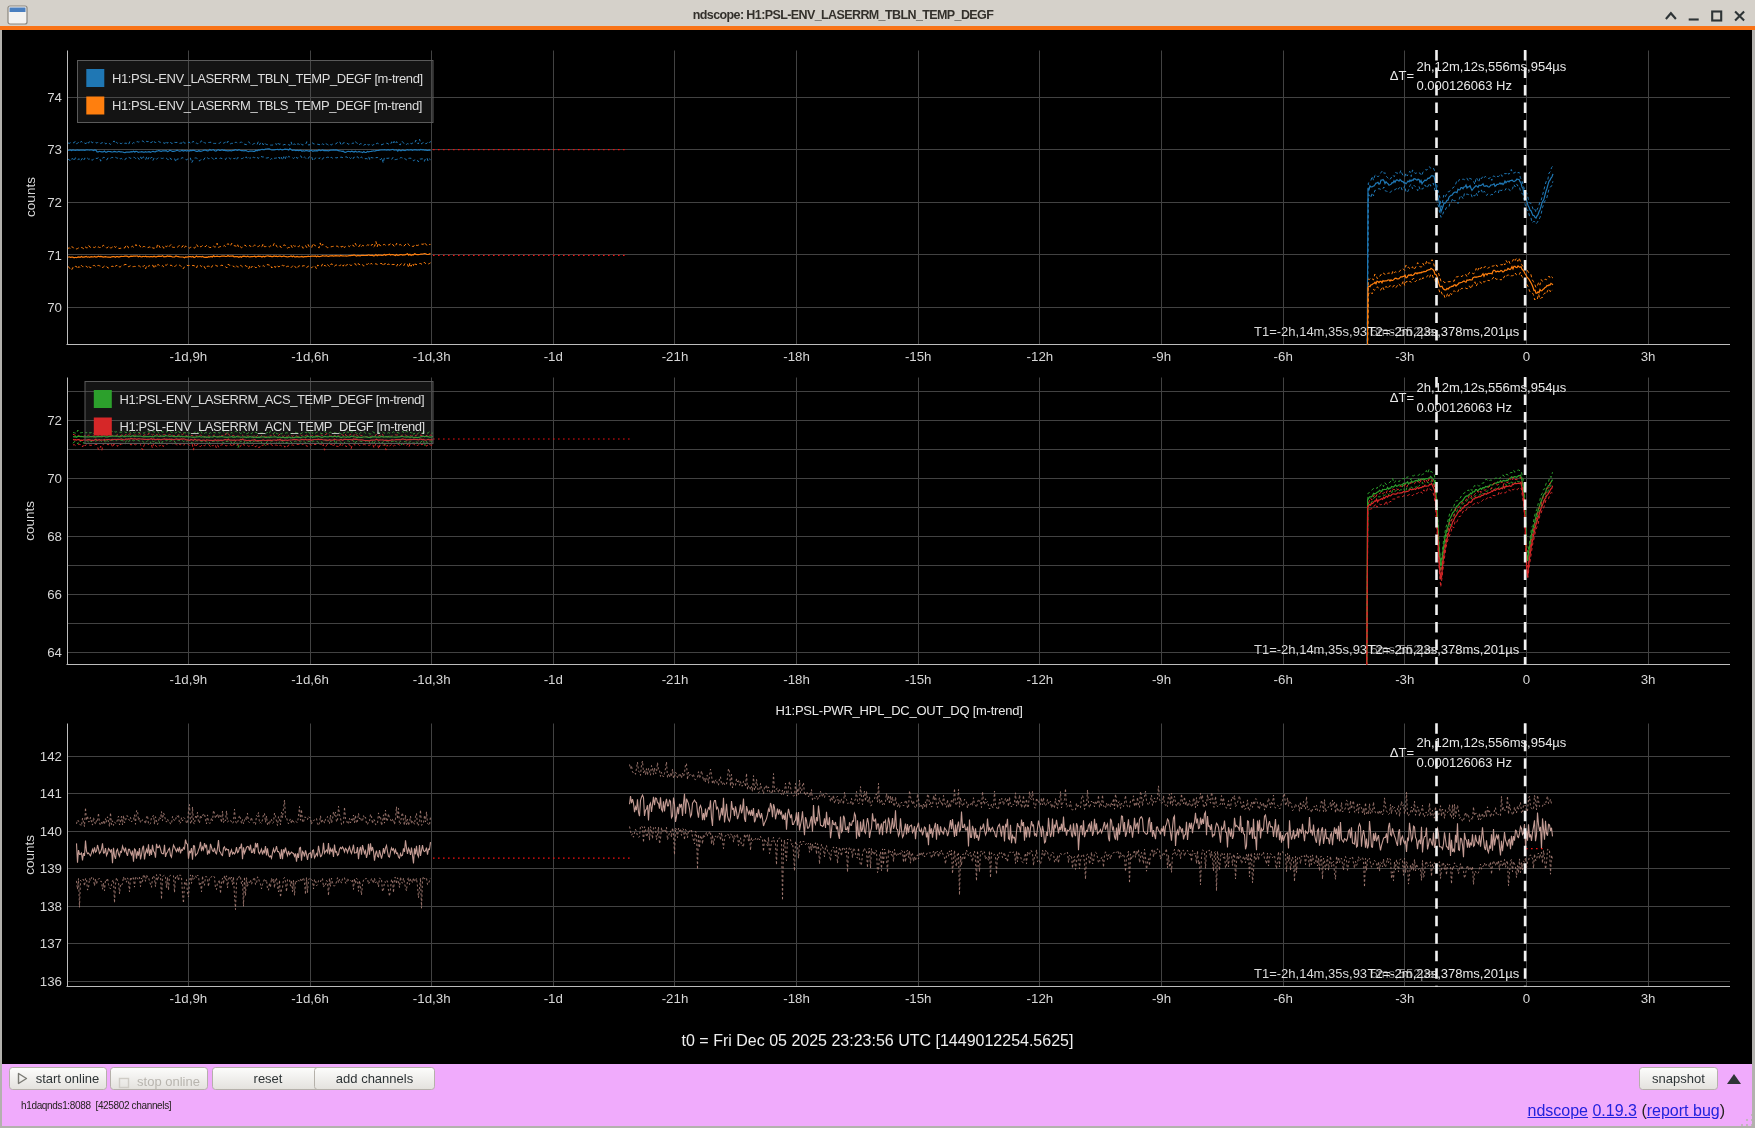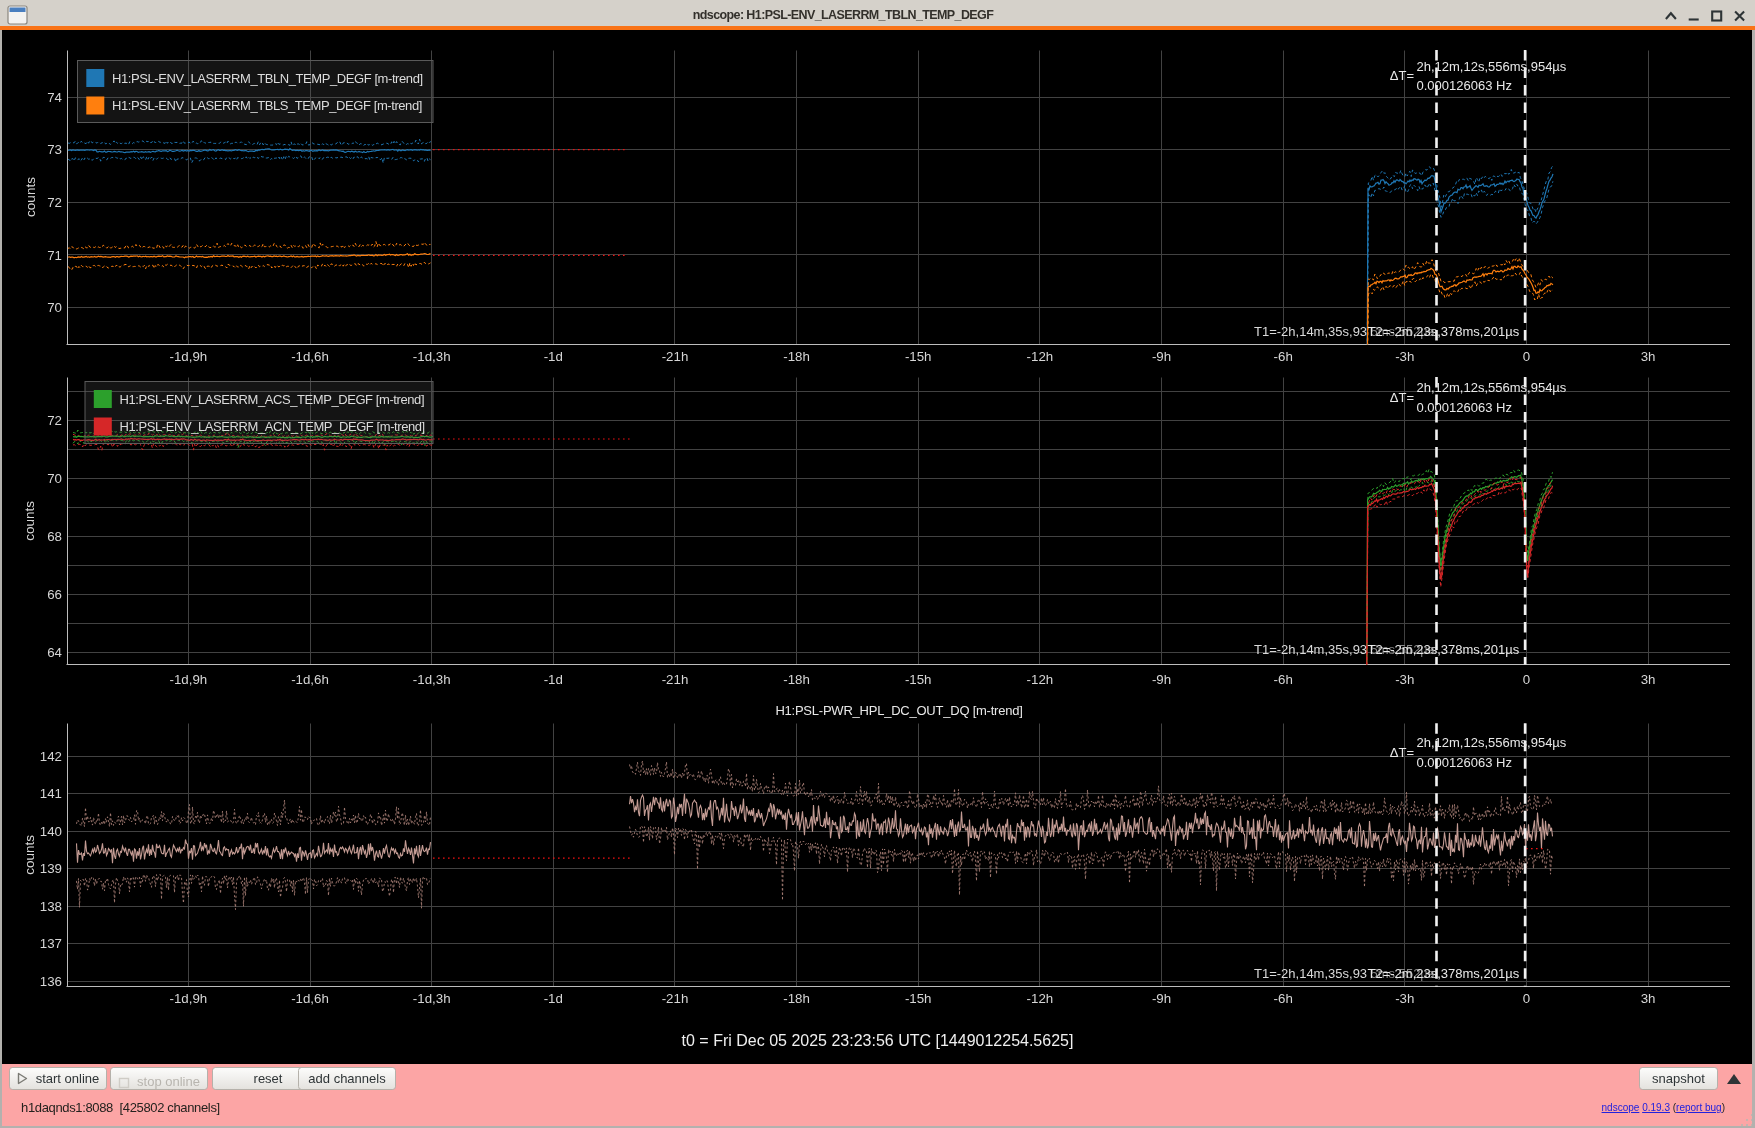--- a/index.html
+++ b/index.html
@@ -1,24 +1,24 @@
 <!DOCTYPE html>
 <html><head><meta charset="utf-8"><style>
 * { margin:0; padding:0; box-sizing:border-box; }
 html,body { width:1755px; height:1128px; background:#000; font-family:"Liberation Sans", sans-serif; overflow:hidden; }
 #titlebar { position:absolute; left:0; top:0; width:1755px; height:30px; background:#d5d1ca; border-bottom:4px solid #f97316; }
 #title { position:absolute; left:0; top:0; width:1686px; height:30px; text-align:center; line-height:30px; font-size:12.5px; font-weight:bold; letter-spacing:-0.6px; color:#33302b; }
 #plotsvg { position:absolute; left:0; top:0; }
-#bottombar { position:absolute; left:0; top:1064px; width:1755px; height:64px; background:#fca5a5; }
+#bottombar { position:absolute; left:0; top:1064px; width:1755px; height:64px; background:#f0abfc; }
 .btn { position:absolute; top:3px; height:23px; border:1px solid #b5b1aa; border-radius:3.5px;
   background:linear-gradient(#fcfcfb,#e4e2de); color:#2e3436; font-size:13px;
   display:flex; align-items:center; justify-content:center; font-family:"Liberation Sans", sans-serif; }
 .btn.dis { color:#b8b5af; }
-#status { position:absolute; left:21px; top:36px; font-size:13px; letter-spacing:-0.35px; color:#24221e; }
-#links { position:absolute; right:30px; top:38px; font-size:10px; color:#24221e; }
+#status { position:absolute; left:21px; top:36px; font-size:10px; letter-spacing:-0.35px; color:#24221e; }
+#links { position:absolute; right:30px; top:38px; font-size:16px; color:#24221e; }
 #links a { color:#2222dd; text-decoration:underline; }
 #uptri { position:absolute; left:1727px; top:10px; width:0; height:0; border-left:7px solid transparent; border-right:7px solid transparent; border-bottom:10px solid #2e3436; }
 .edge { position:absolute; background:#b3b1ae; }
 </style></head>
 <body>
 <svg id="plotsvg" width="1755" height="1064" font-family="Liberation Sans, sans-serif">
 <rect x="0" y="30" width="1755" height="1034" fill="#000000"></rect>
 <line x1="67.5" y1="97.5" x2="1730.0" y2="97.5" stroke="#424242" stroke-width="1"></line>
 <line x1="67.5" y1="149.5" x2="1730.0" y2="149.5" stroke="#424242" stroke-width="1"></line>
 <line x1="67.5" y1="202.5" x2="1730.0" y2="202.5" stroke="#424242" stroke-width="1"></line>
@@ -252,21 +252,21 @@
     <svg width="13" height="13" style="margin-right:7px">
         <path d="M 2.5 1.5 L 10.5 6.5 L 2.5 11.5 Z" fill="none" stroke="#7a7a74" stroke-width="1.4" stroke-linejoin="round"></path>
       </svg>
     start online</div>
   <div class="btn dis" style="left:110px;width:98px;align-items:flex-end;">
     <svg width="12" height="12" style="margin-right:7px">
         <rect x="1.5" y="1.5" width="9" height="9" fill="none" stroke="#cfccc6" stroke-width="1.4"></rect>
       </svg>
     stop online</div>
   <div class="btn" style="left:212px;width:112px;">reset</div>
-  <div class="btn" style="left:298px;width:98px;">add channels</div>
+  <div class="btn" style="left:314px;width:121px;">add channels</div>
   <div class="btn" style="left:1639px;width:79px;text-align:right;">snapshot</div>
   <div id="uptri"></div>
   <div id="status">h1daqnds1:8088&nbsp;&nbsp;[425802 channels]</div>
   <div id="links"><a>ndscope</a> <a>0.19.3</a> (<a>report bug</a>)</div>
   <svg width="16" height="16" style="position:absolute;left:1739px;top:48px">
       <g fill="#b9b6b0">
         <circle cx="13" cy="3" r="1.1"></circle>
         <circle cx="13" cy="8" r="1.1"></circle>
         <circle cx="13" cy="13" r="1.1"></circle>
         <circle cx="8" cy="8" r="1.1"></circle>

